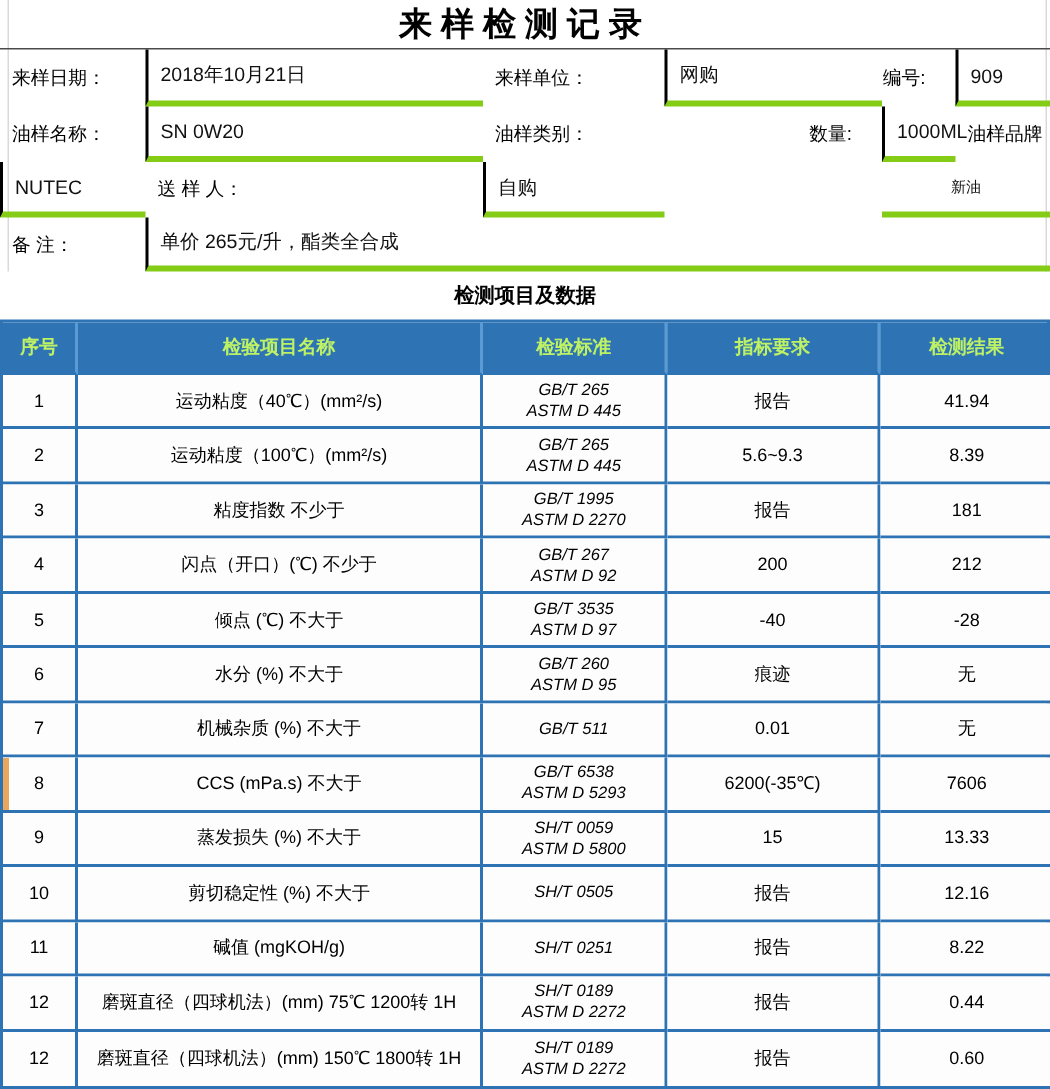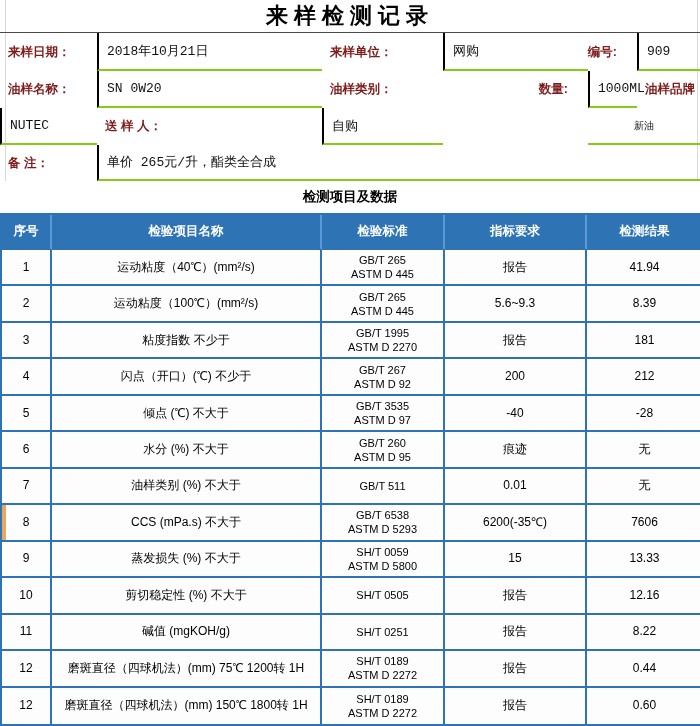--- a/index.html
+++ b/index.html
@@ -15,25 +15,25 @@
     display:flex;align-items:center;justify-content:center;
     font-family:"Liberation Serif",serif;font-weight:bold;font-size:22px;
     letter-spacing:6px;color:#000;border-bottom:1px solid #4a4a4a;box-sizing:border-box;
   }
   
   #info{
     position:absolute;top:33px;left:0;width:700px;height:148px;
     display:grid;grid-template-columns:97px 225px 121px 145px 49px 63px;
     grid-template-rows:38px 37px 37px 36px;font-size:12.5px;
   }
-  .ilabel{display:flex;align-items:center;padding-left:8px;white-space:nowrap;color:#7f1d1d;font-weight:bold;}
+  .ilabel{display:flex;align-items:center;padding-left:8px;white-space:nowrap;color:#000000;}
   .ilabel.r{justify-content:flex-end;padding-left:0;padding-right:20px;}
   .ival{
     display:flex;align-items:center;padding-left:8px;box-sizing:border-box;
-    border-left:2px solid #000;border-bottom:2px solid #84cc16;white-space:nowrap;font-size:13px;font-family:Liberation Mono, monospace;
+    border-left:2px solid #000;border-bottom:4px solid #84cc16;white-space:nowrap;font-size:13px;
   }
   .ival.newoil{grid-column:5/7;border-left:none;justify-content:center;padding-left:0;font-size:10px;}
   .ival.remark{grid-column:2/7;}
   
   #section-title{
     position:absolute;top:181px;left:0;width:700px;height:32px;
     display:flex;align-items:center;justify-content:center;
     font-size:13.5px;font-weight:600;color:#000;
   }
   
@@ -45,24 +45,24 @@
   }
   .cell{
     border-right:2px solid #2e74b5;border-bottom:2px solid #2e74b5;
     display:flex;flex-direction:column;align-items:center;justify-content:center;
     text-align:center;box-sizing:border-box;padding:0 2px;font-size:12px;color:#000;
     background:#fdfdfd;line-height:15px;
   }
   .cell:nth-child(5n){border-right:none;}
   .cell:nth-last-child(-n+5){border-bottom:none;}
   .hcell{
-    background:#2e74b5;color:#ffffff;font-weight:bold;font-size:12.5px;
+    background:#2e74b5;color:#bef264;font-weight:bold;font-size:12.5px;
     border-right:2px solid #5b9bd5;border-bottom:2px solid #2e74b5;
   }
-  .std-line{font-size:11px;line-height:14px;}
+  .std-line{font-size:11px;line-height:14px;font-style:italic;}
   .hl{box-shadow:inset 4px 0 0 0 #e9a75e;}
 </style>
 </head>
 <body>
 
 <div id="sheet">
 
   <div class="gl-v" style="left:5px;height:181px;"></div>
   <div class="gl-v" style="left:697px;height:181px;"></div>
 
@@ -150,21 +150,21 @@
     <div class="cell">6</div>
     <div class="cell">水分 (%) 不大于</div>
     <div class="cell">
         <div class="std-line">GB/T 260</div>
         <div class="std-line">ASTM D 95</div>
       </div>
     <div class="cell">痕迹</div>
     <div class="cell">无</div>
 
     <div class="cell">7</div>
-    <div class="cell">油样类别 (%) 不大于</div>
+    <div class="cell">机械杂质 (%) 不大于</div>
     <div class="cell">
         <div class="std-line">GB/T 511</div>
       </div>
     <div class="cell">0.01</div>
     <div class="cell">无</div>
 
     <div class="cell hl">8</div>
     <div class="cell">CCS (mPa.s) 不大于</div>
     <div class="cell">
         <div class="std-line">GB/T 6538</div>

